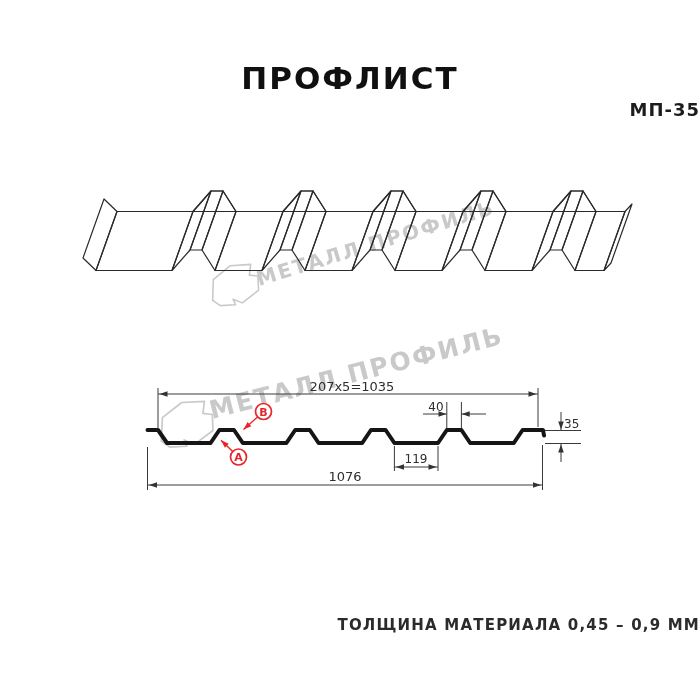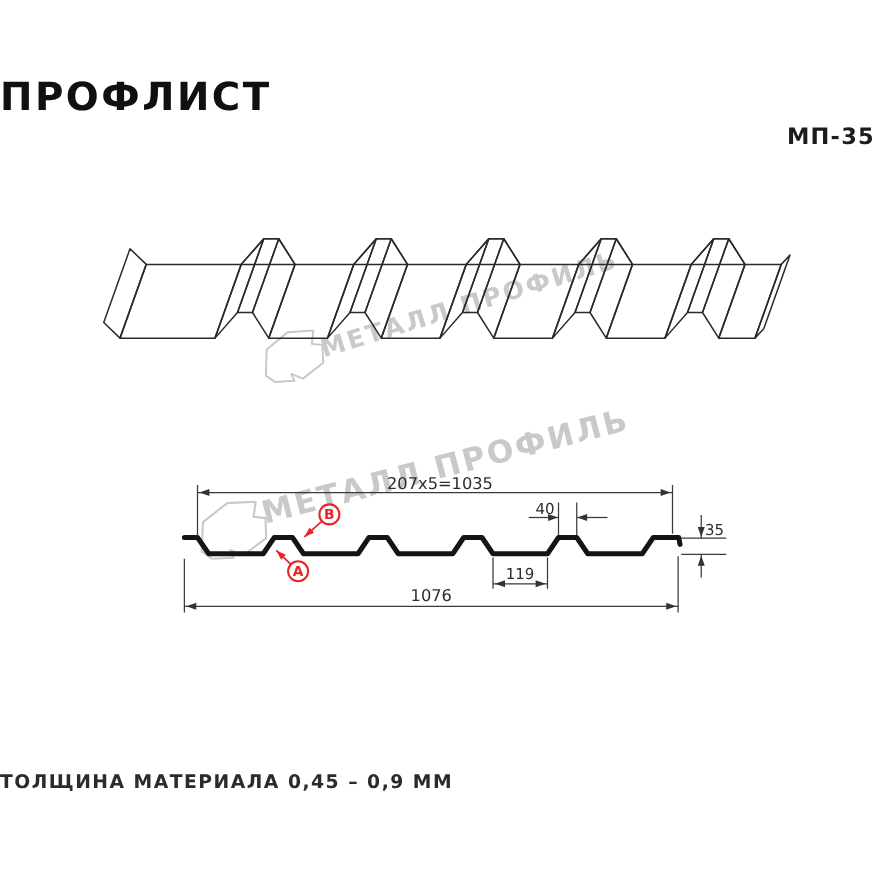--- a/index.html
+++ b/index.html
@@ -1,22 +1,22 @@
 <!DOCTYPE html>
 <html><head>
 <meta charset="utf-8">
 <style>
   html,body{margin:0;padding:0;}
   body{width:700px;height:700px;background:#ffffff;position:relative;overflow:hidden;
        font-family:"DejaVu Sans","Liberation Sans",sans-serif;}
-  .title{position:absolute;left:0;top:60px;width:700px;text-align:left;
+  .title{position:absolute;left:0;top:60px;width:700px;text-align:center;
          font-size:31px;font-weight:800;letter-spacing:2px;color:#101010;}
   .subtitle{position:absolute;left:0;top:99px;width:700px;text-align:right;
          font-size:18px;font-weight:700;letter-spacing:1px;color:#1c1c1c;}
-  .footer{position:absolute;left:0;top:616px;width:700px;text-align:left;
+  .footer{position:absolute;left:0;top:616px;width:700px;text-align:right;
          font-size:15px;font-weight:700;letter-spacing:1.2px;color:#2b2b2b;}
   svg{position:absolute;left:0;top:0;}
   .dimtxt{font-size:13px;fill:#2e2e2e;font-weight:400;}
   .dimtxt-s{font-size:12px;fill:#2e2e2e;font-weight:400;}
   .redlbl{font-size:11px;font-weight:700;fill:#e8252a;}
   .wmtext{font-weight:700;fill:#c9c9c9;letter-spacing:2px;}
 </style>
 </head>
 <body>
 

